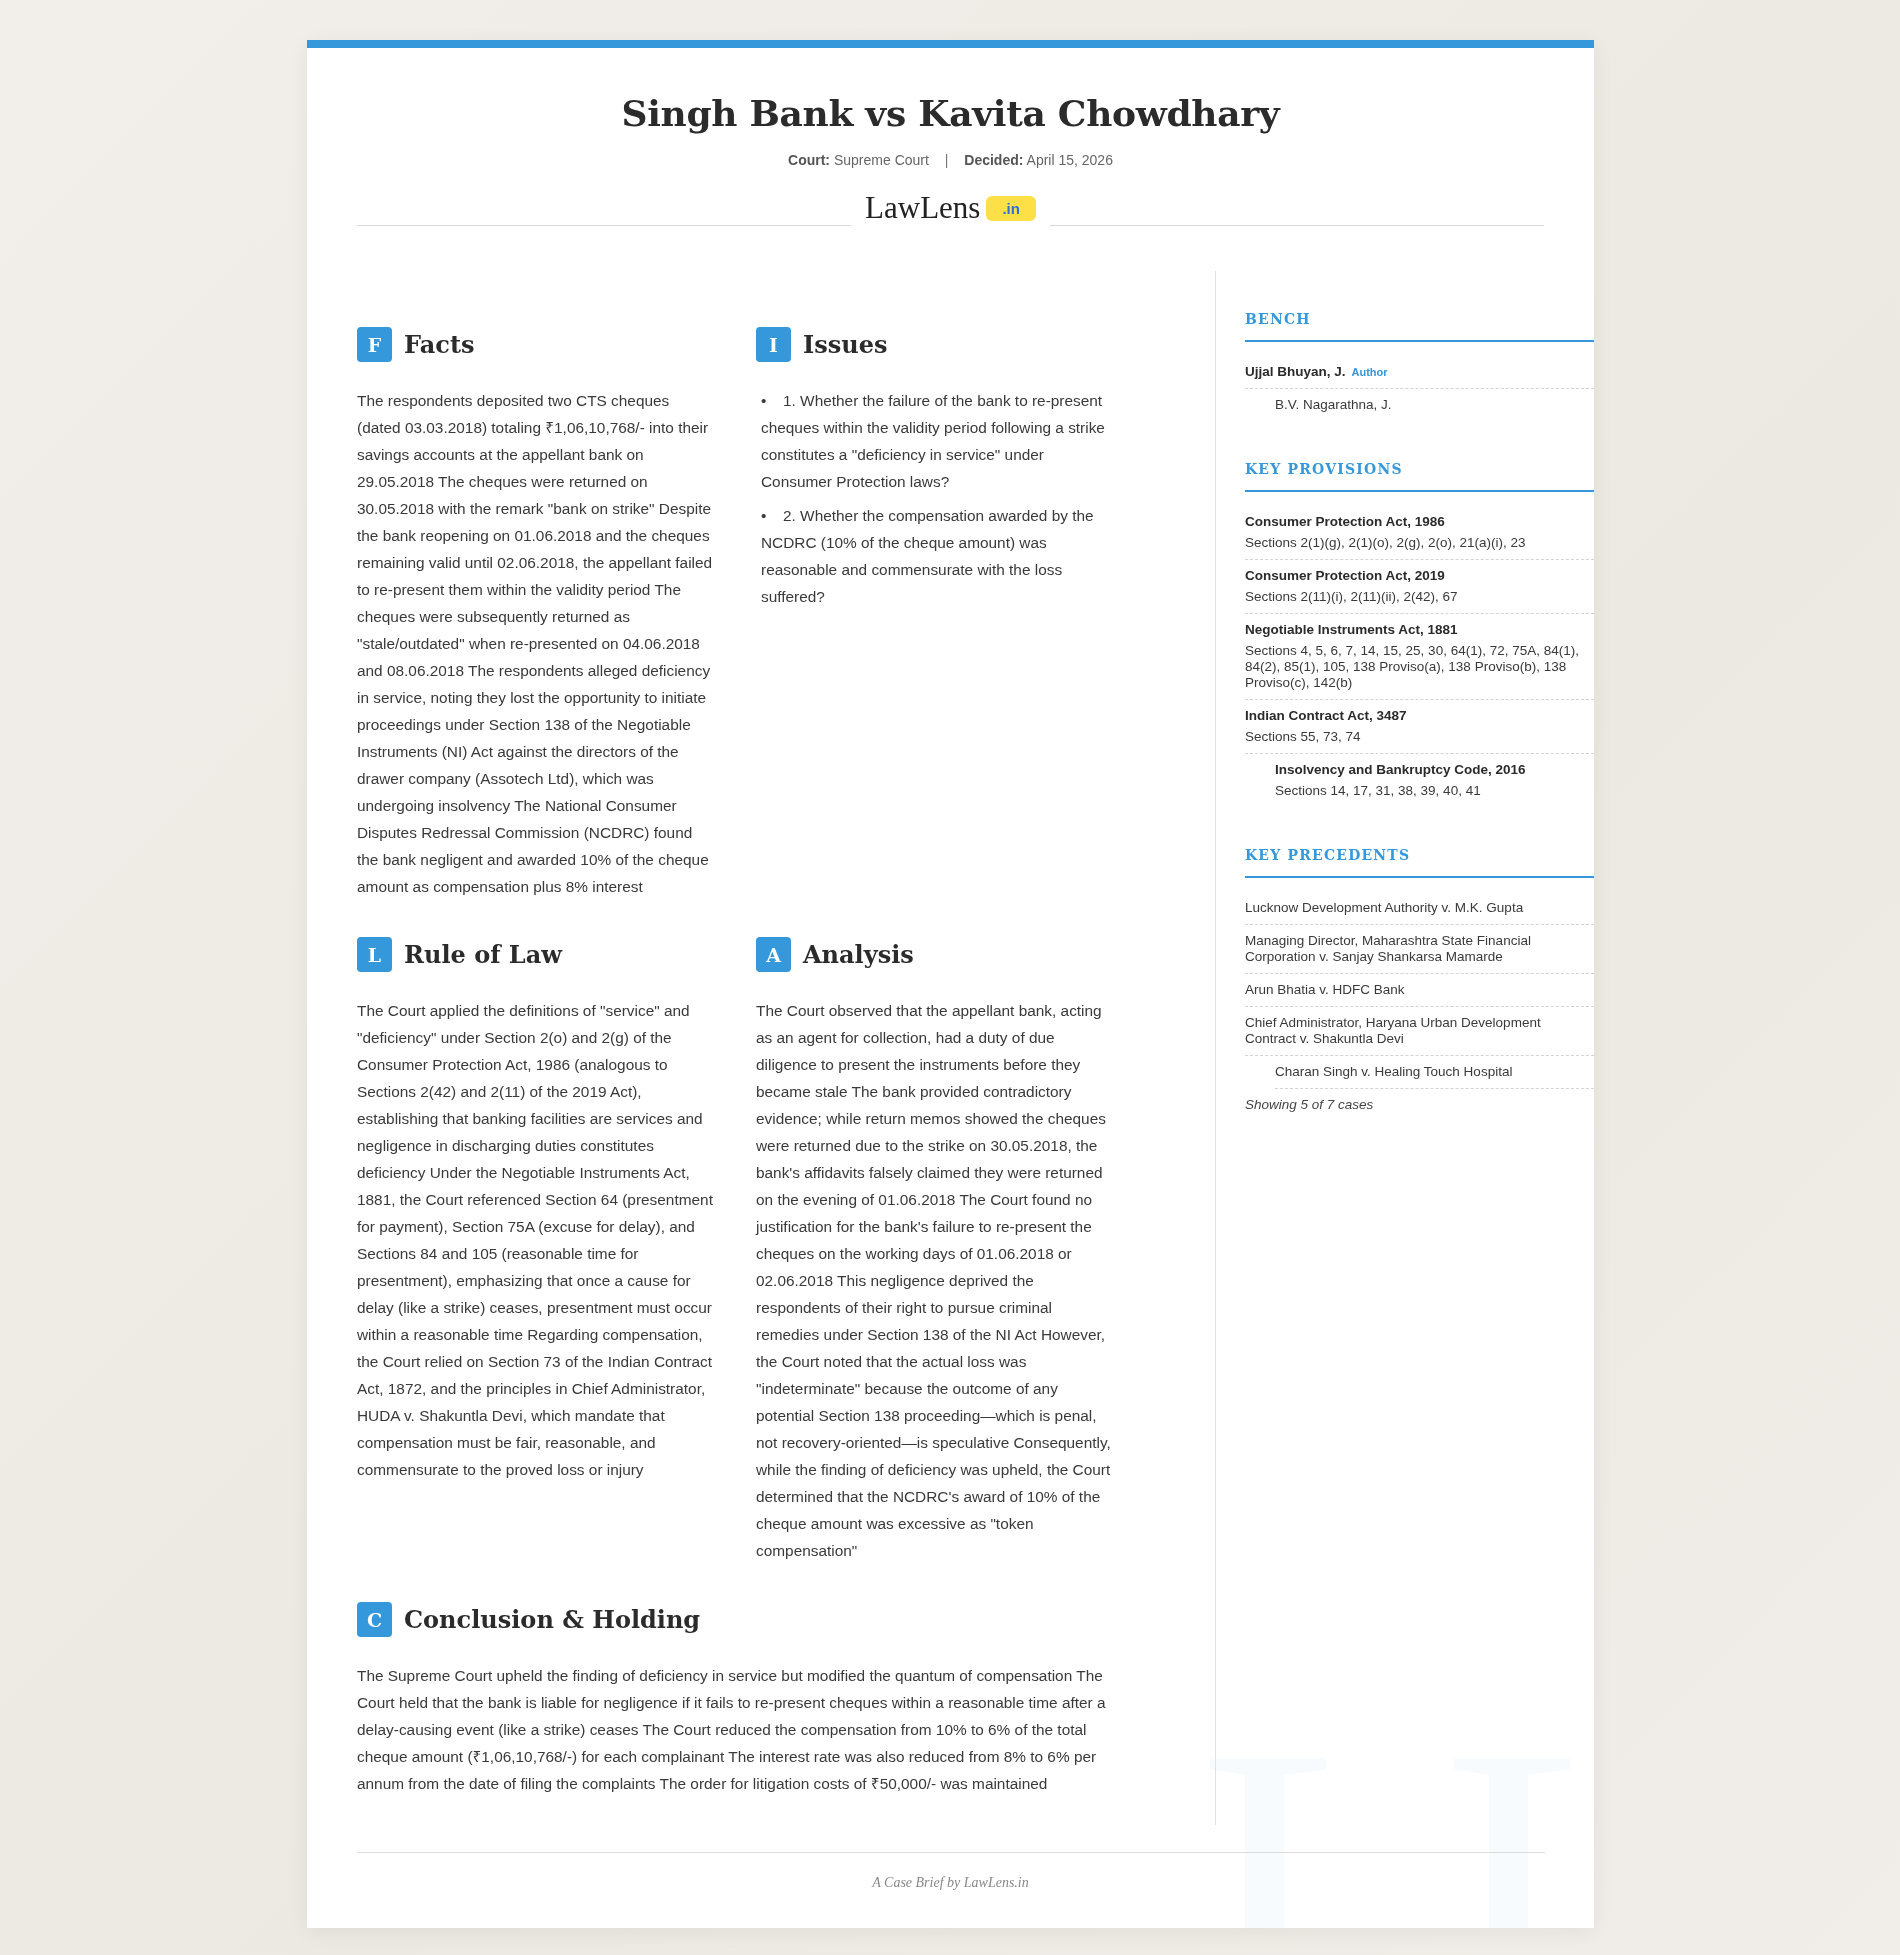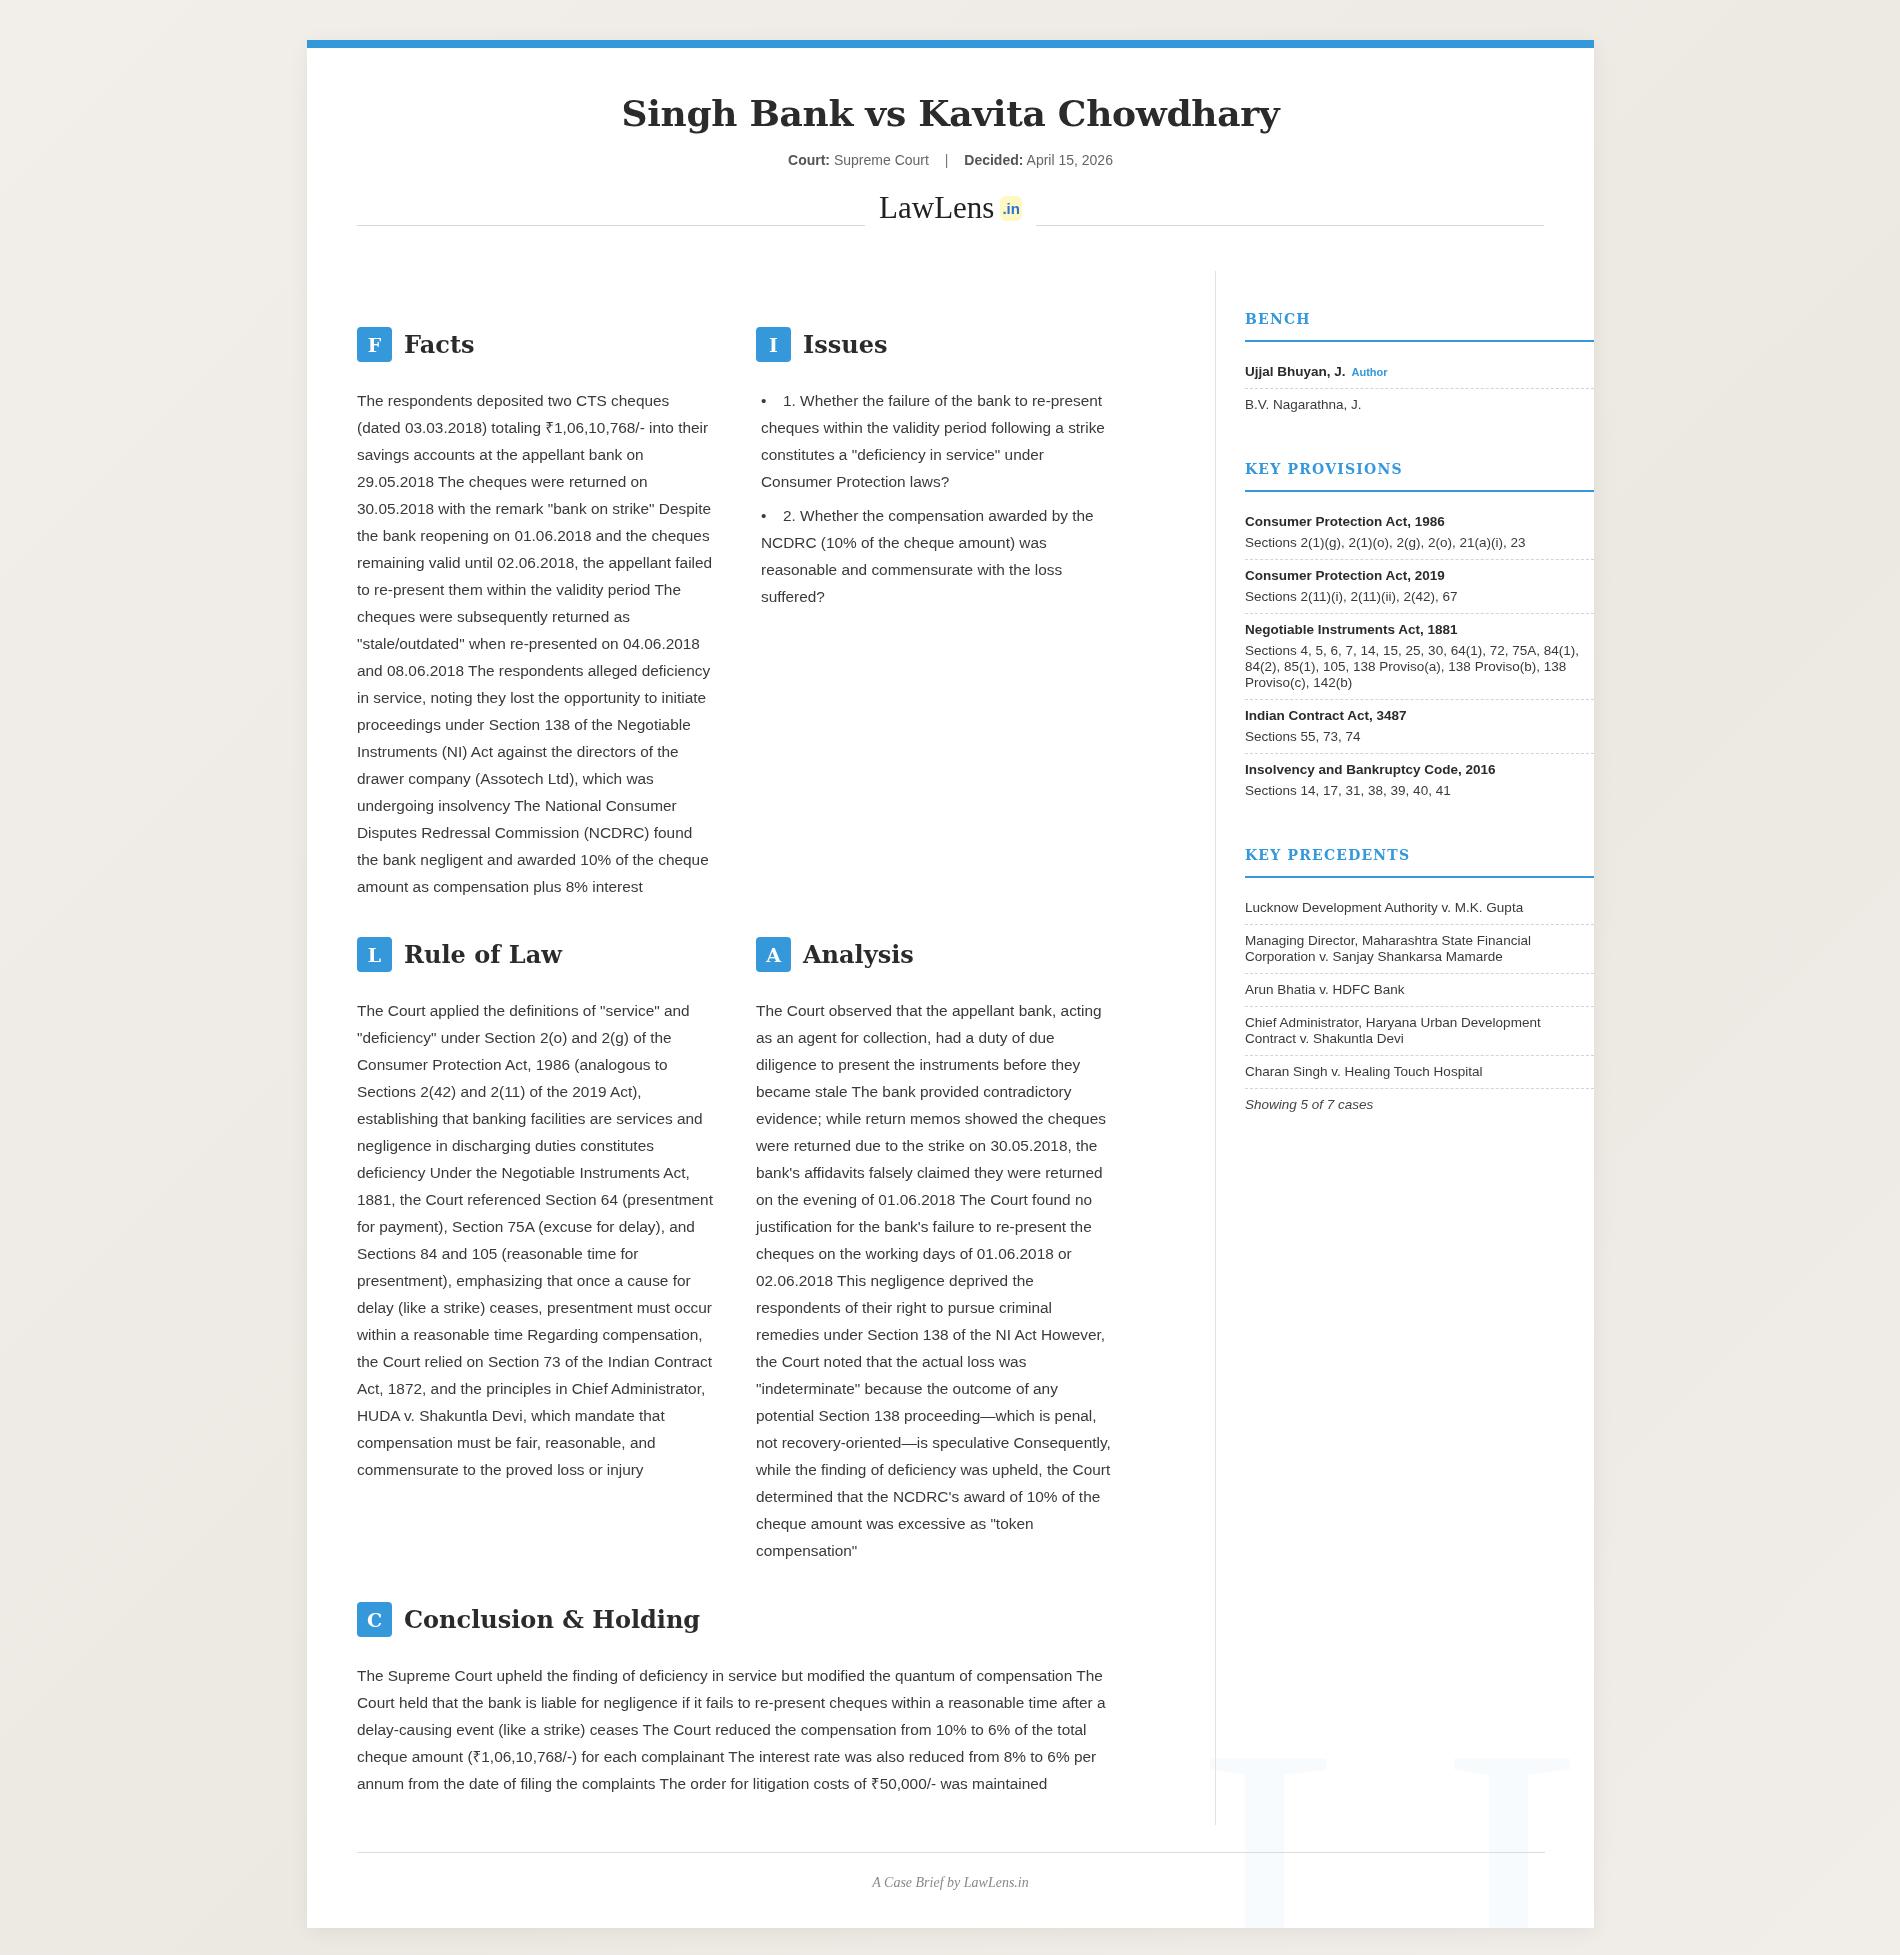--- a/index.html
+++ b/index.html
@@ -39,22 +39,22 @@
     .brand {
       display: flex; align-items: center;
       padding: 0 14px;
       font-family: "Liberation Serif", serif;
       font-size: 31px; color: #222;
     }
     .brand .tld {
       margin-left: 6px;
       font-family: "Liberation Sans", sans-serif;
       font-size: 15px; font-weight: bold; color: #2e6fd8;
-      background: #fef9c3; border-radius: 6px;
-      padding: 4px 2px;
+      background: #fde047; border-radius: 6px;
+      padding: 4px 16px;
     }
     .body {
       position: absolute; left: 50px; top: 231px;
       width: 1188px;
     }
     .main { position: absolute; left: 0; top: 0; width: 809px; }
     .sidebar-divider {
       position: absolute; left: 858px; top: 0; width: 1px; height: 1554px;
       background: #e2e2e2;
     }
@@ -91,21 +91,21 @@
       font-size: 14px; letter-spacing: 1.2px; color: #3498db;
       padding-bottom: 13px;
       border-bottom: 2px solid #3498db;
     }
     .side-list { margin-top: 14px; }
     .side-item {
       padding: 8px 0;
       border-bottom: 1px dashed #d4d4d4;
       font-size: 13.5px; color: #3a3a3a; line-height: 16px;
     }
-    .side-item:last-child { border-bottom: none; }
+    .side-item:last-child { border-bottom: none; margin-left: 30px; }
     .judge-name { font-weight: bold; color: #2b2b2b; }
     .author-tag { margin-left: 6px; font-size: 11px; font-weight: bold; color: #3498db; }
     .prov-name { font-weight: bold; color: #2b2b2b; margin-bottom: 5px; }
     .prov-secs { color: #3a3a3a; }
     .prec-list .side-item { border-bottom: 1px dashed #d4d4d4; }
     .prec-list .side-item.last { border-bottom: 1px dashed #d4d4d4; }
     .showing { margin-top: 8px; font-style: italic; font-size: 13.5px; color: #444; }
     .footer-line {
       position: absolute; left: 50px; top: 1812px; width: 1188px; height: 1px;
       background: #dcdcdc;

